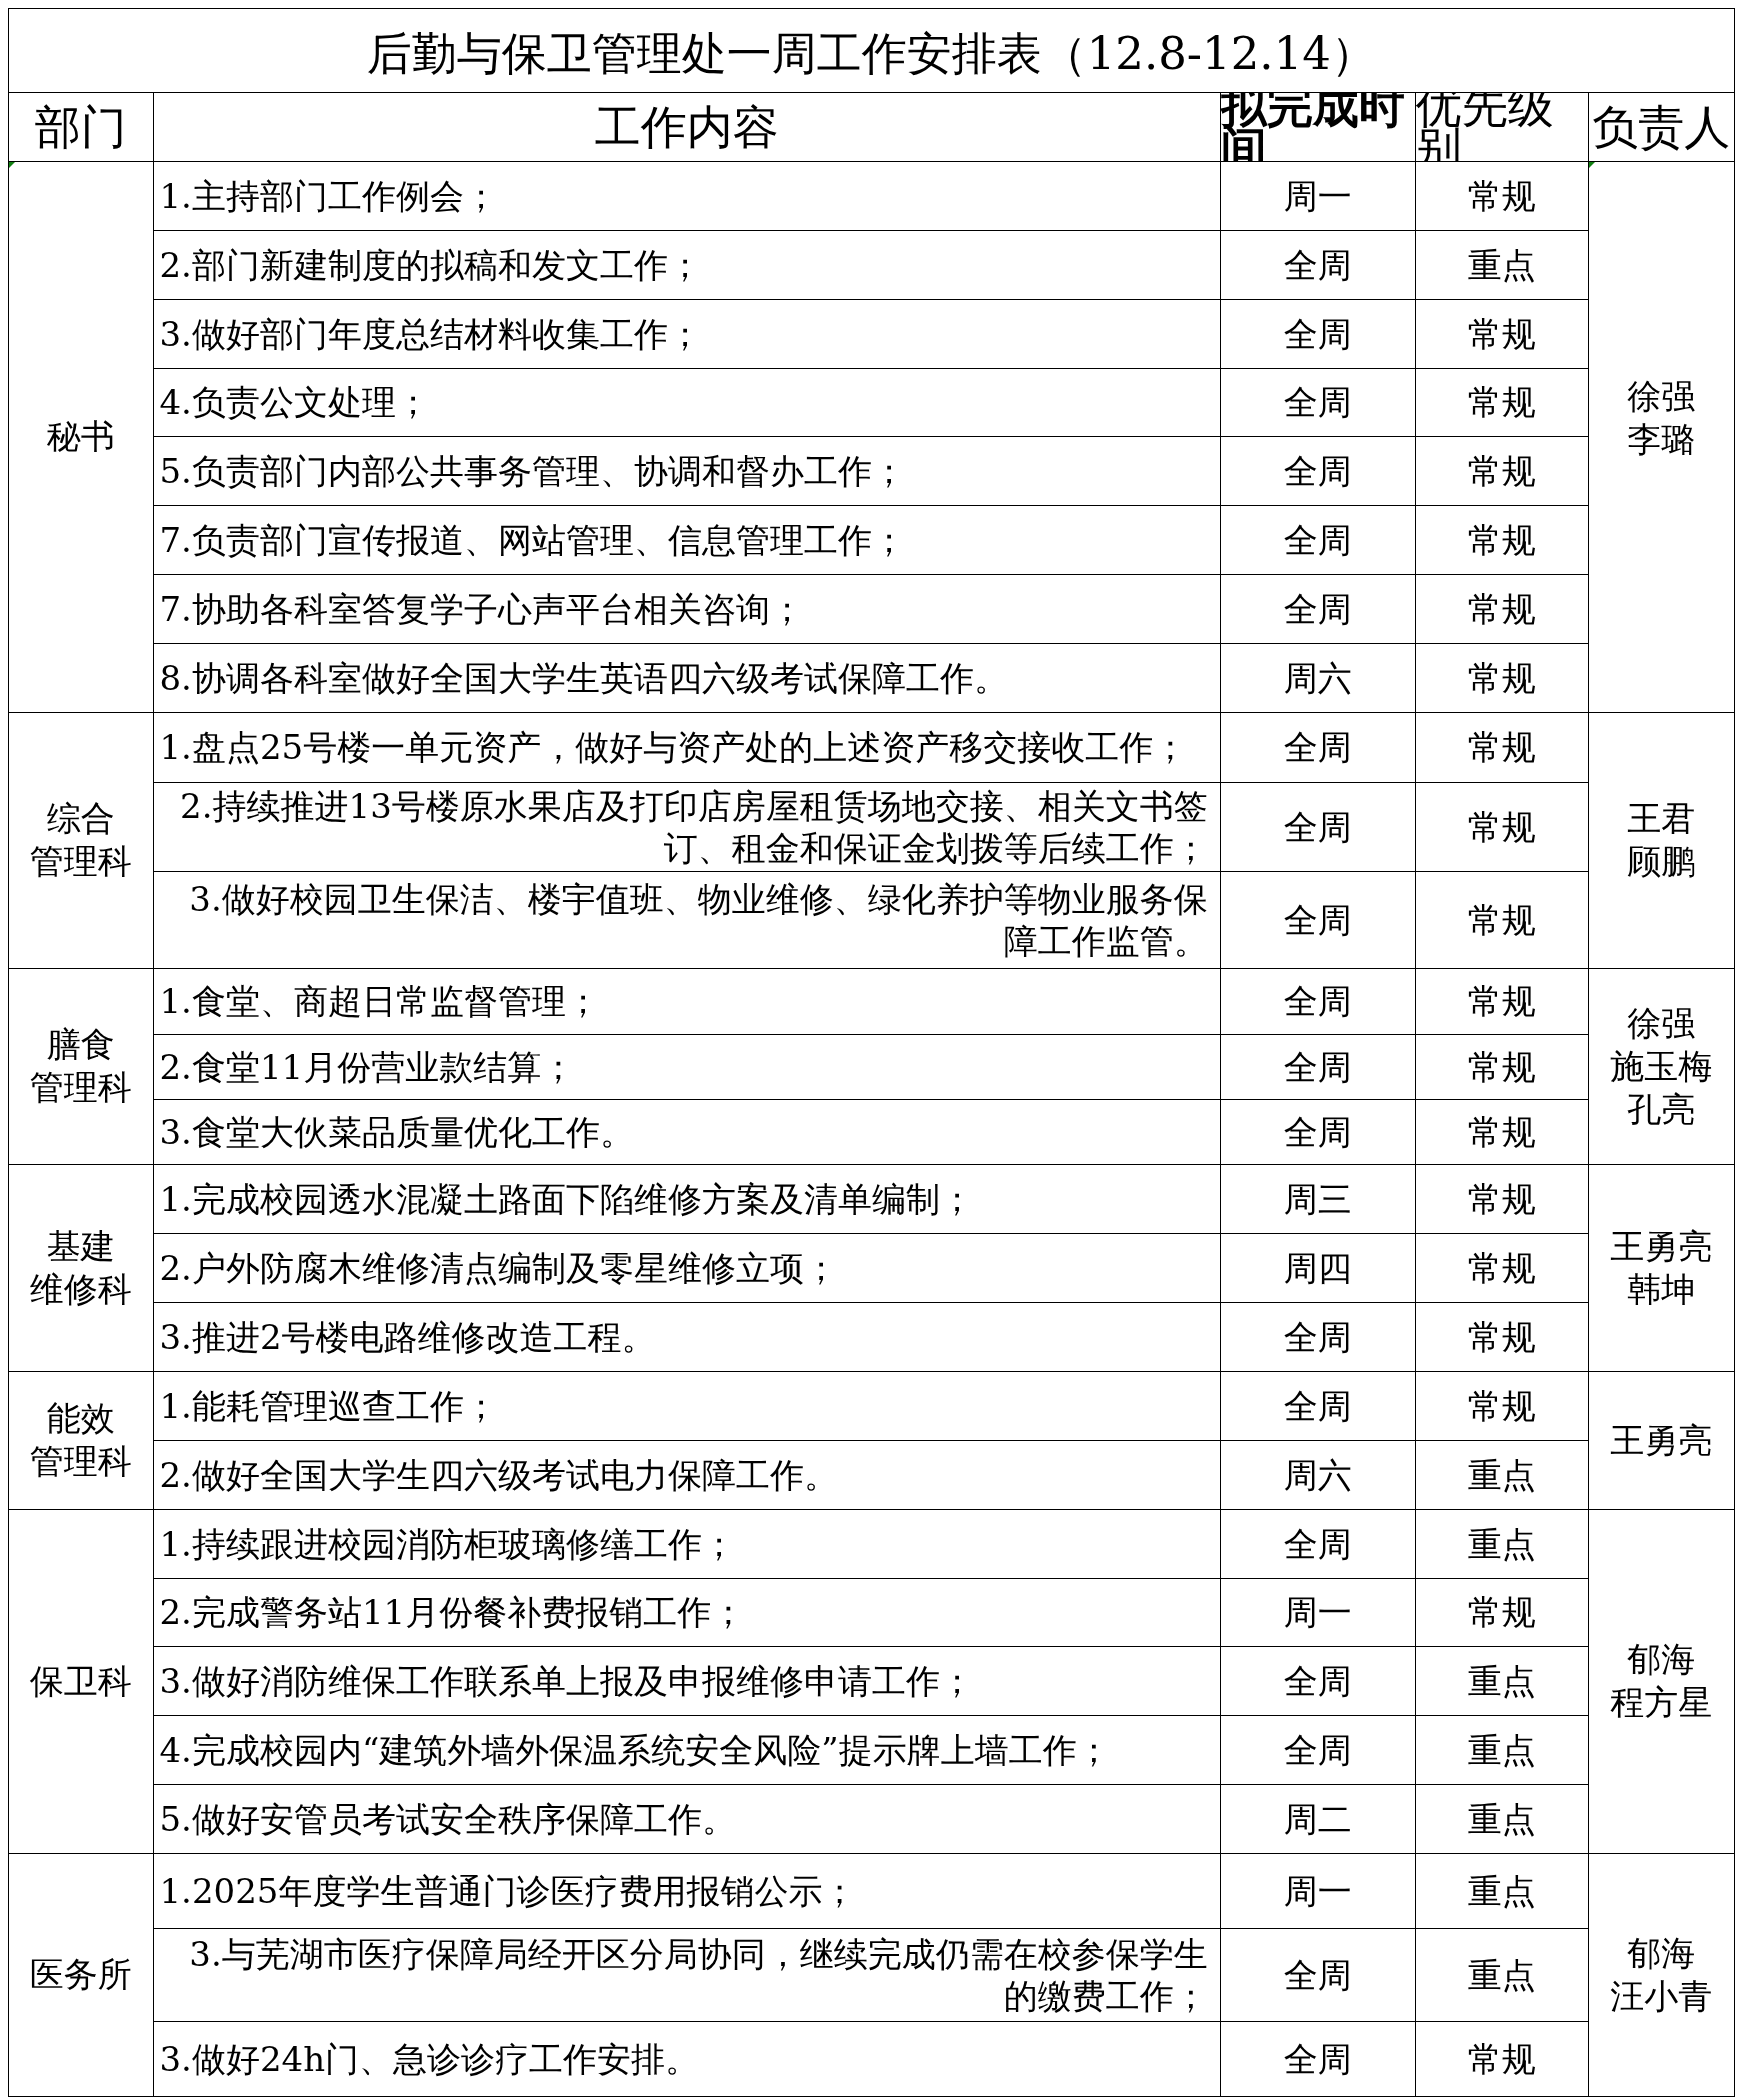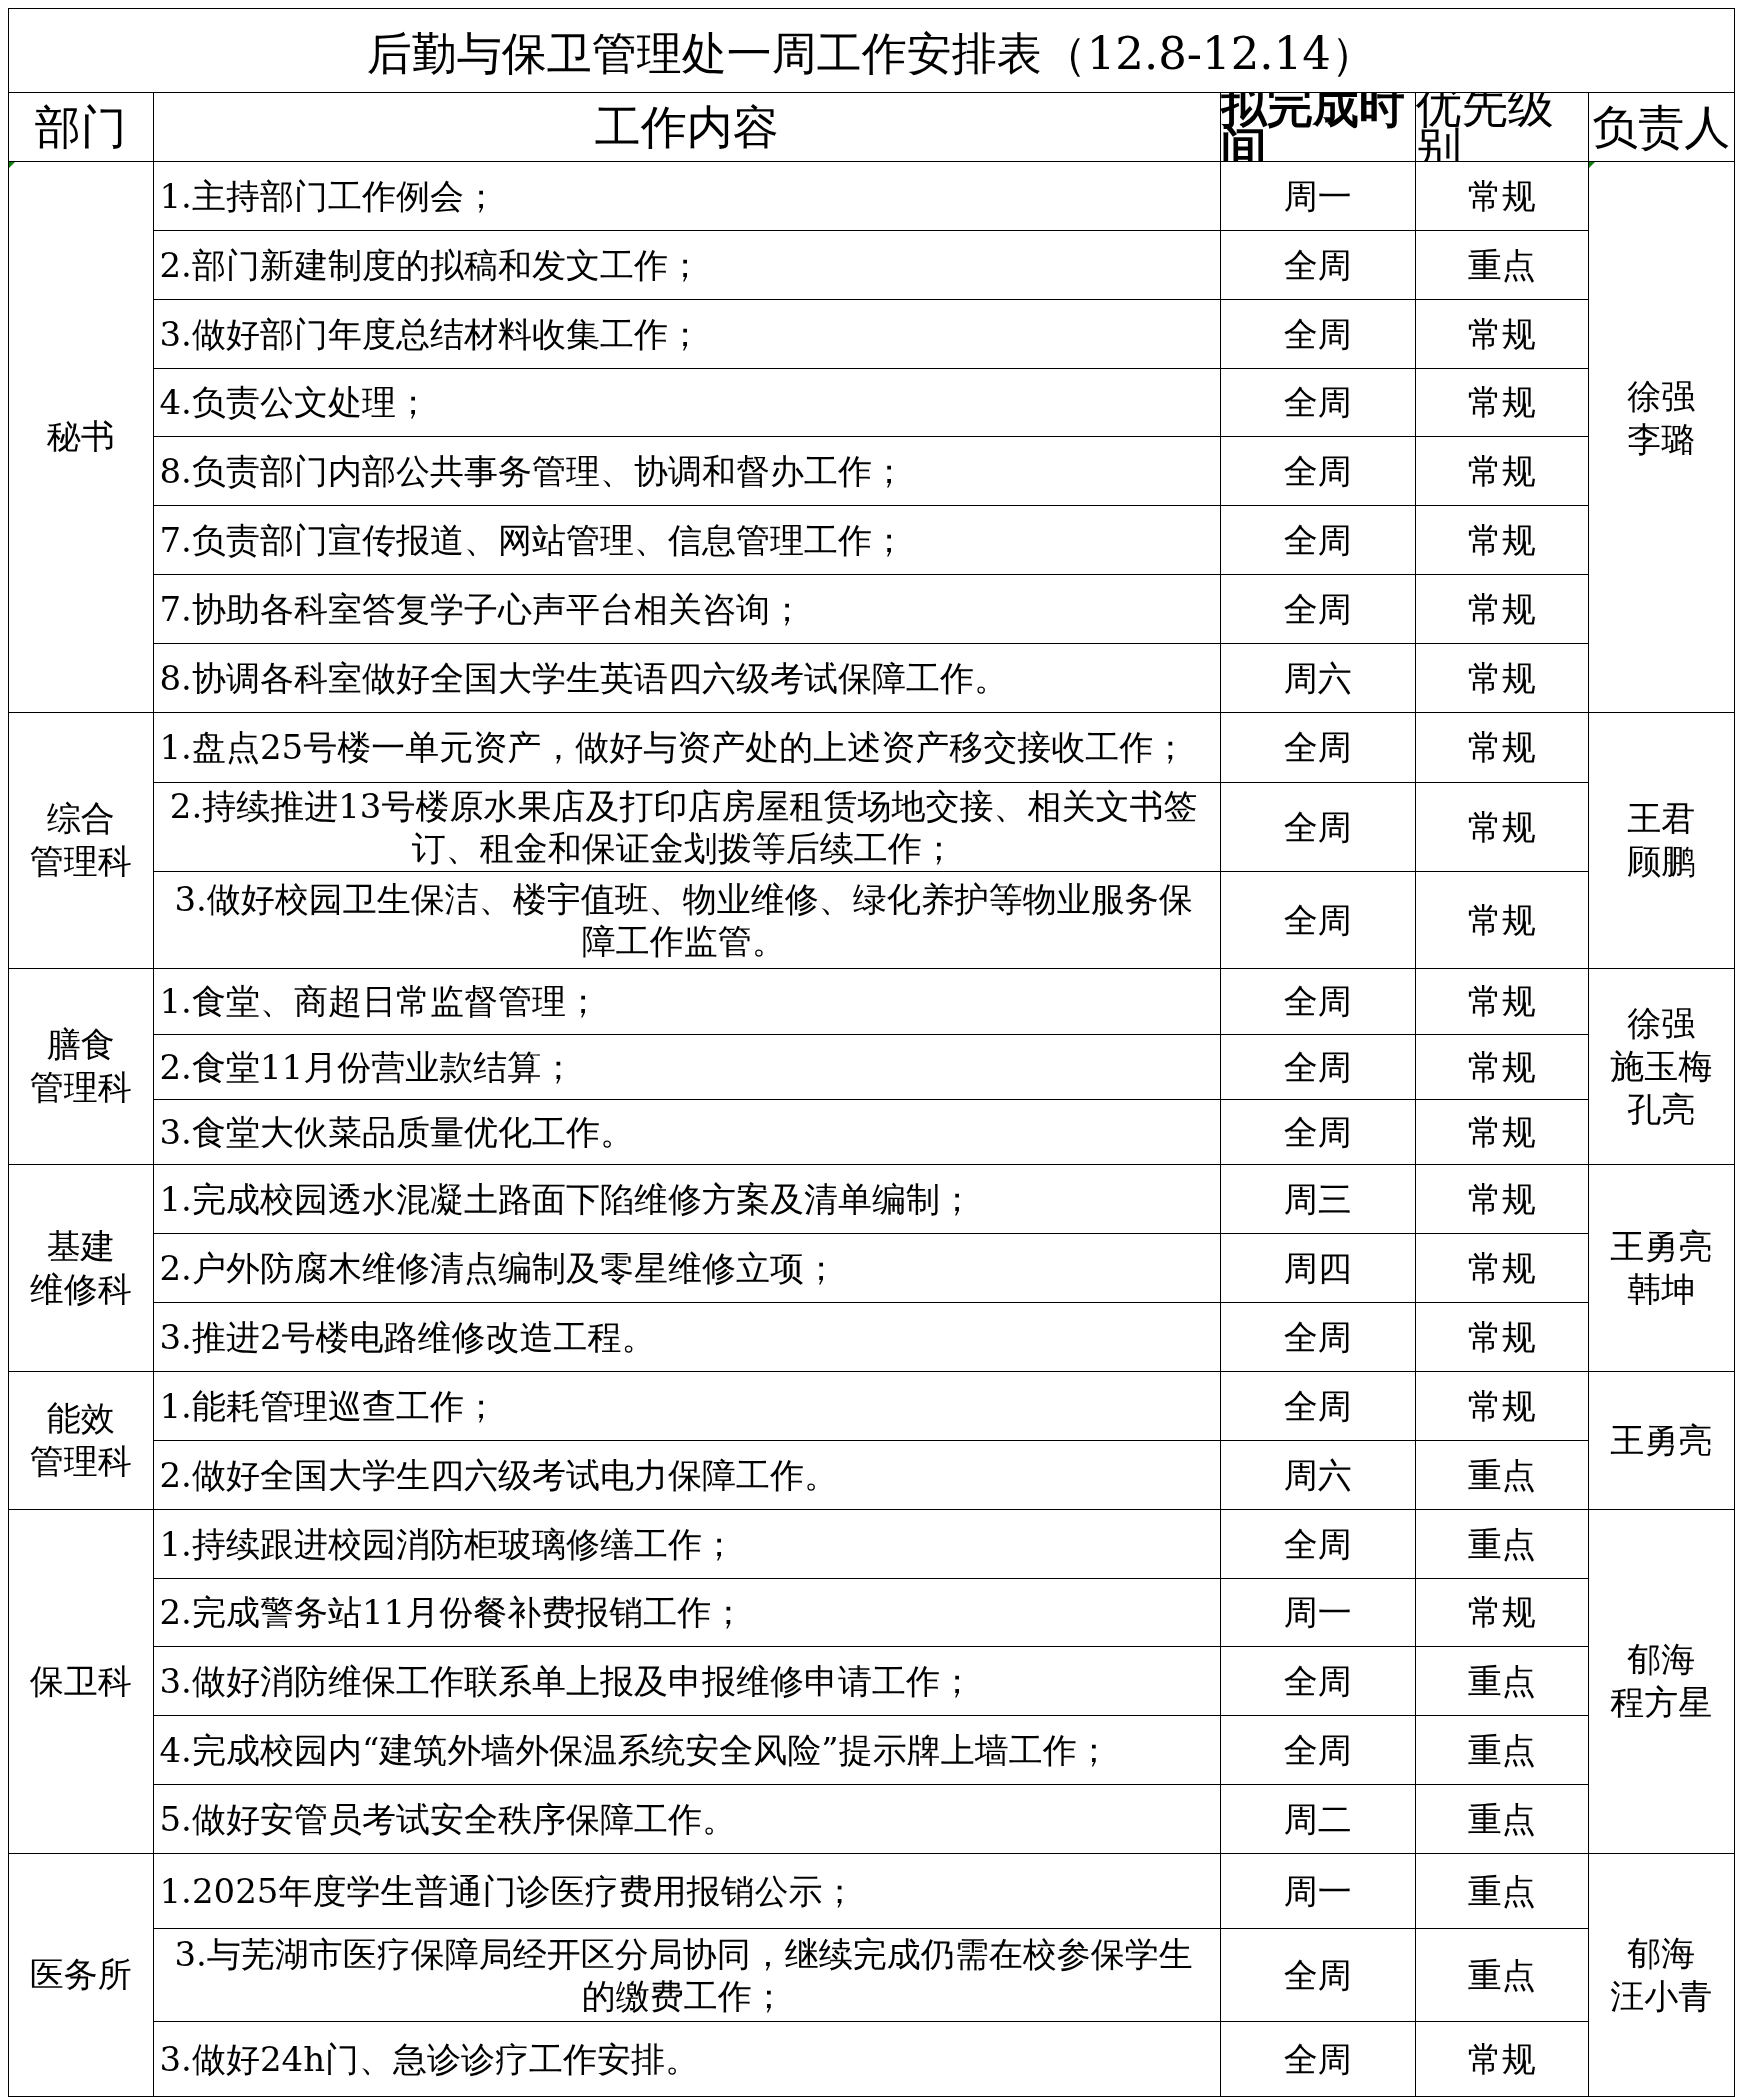--- a/index.html
+++ b/index.html
@@ -41,21 +41,21 @@
   .hdr {
     font-family: "DejaVu Sans", "Liberation Sans", sans-serif;
     font-size: 46px;
     line-height: 42px;
   }
   .hdr.bold { font-weight: bold; }
   .content {
     justify-content: flex-start;
     padding-left: 5.7px;
     padding-right: 12px;
-    text-align: center;
+    text-align: right;
   }
   .multi {
     white-space: pre-line;
     text-align: center;
     line-height: 43px;
   }
   .trail { padding-bottom: 37px; }
   .tri {
     position: absolute; left: 0; top: 0; width: 0; height: 0;
     border-top: 6.2px solid #118011;
@@ -90,21 +90,21 @@
   </div>
   <div class="c content">2.部门新建制度的拟稿和发文工作；</div>
   <div class="c">全周</div>
   <div class="c">重点</div>
   <div class="c content">3.做好部门年度总结材料收集工作；</div>
   <div class="c">全周</div>
   <div class="c">常规</div>
   <div class="c content">4.负责公文处理；</div>
   <div class="c">全周</div>
   <div class="c">常规</div>
-  <div class="c content">8.负责部门内部公共事务管理、协调和督办工作；</div>
+  <div class="c content">5.负责部门内部公共事务管理、协调和督办工作；</div>
   <div class="c">全周</div>
   <div class="c">常规</div>
   <div class="c content">7.负责部门宣传报道、网站管理、信息管理工作；</div>
   <div class="c">全周</div>
   <div class="c">常规</div>
   <div class="c content">7.协助各科室答复学子心声平台相关咨询；</div>
   <div class="c">全周</div>
   <div class="c">常规</div>
   <div class="c content">8.协调各科室做好全国大学生英语四六级考试保障工作。</div>
   <div class="c">周六</div>

